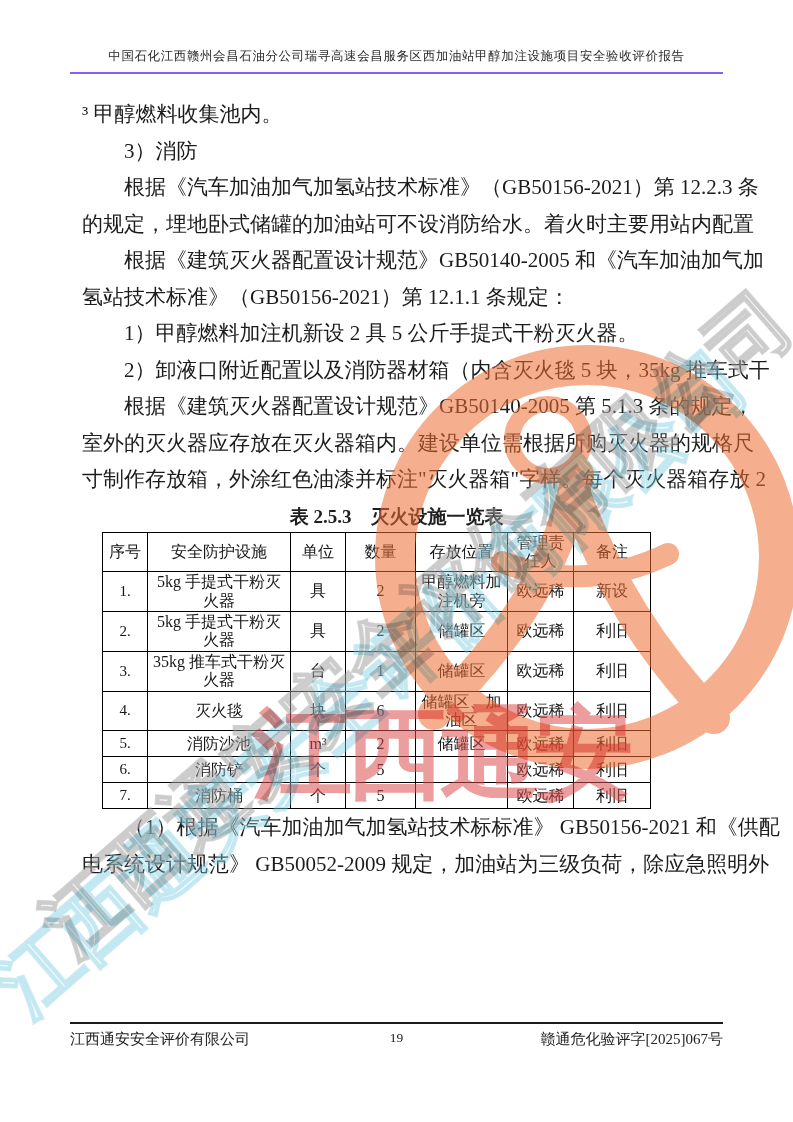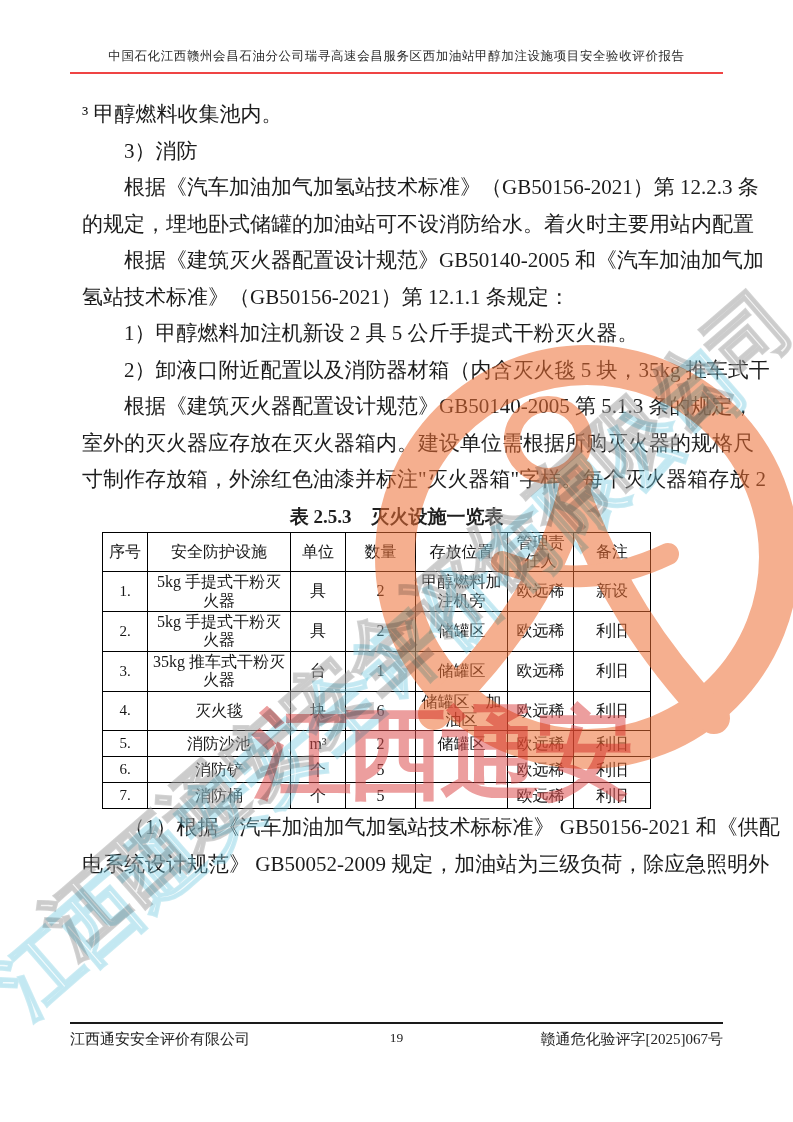--- a/index.html
+++ b/index.html
@@ -7,21 +7,21 @@
   .page {
     position:relative; width:793px; height:1122px; margin:0 auto;
     background:#ffffff; overflow:hidden;
     font-family:"Liberation Serif","DejaVu Serif",serif;
     color:#1f1f1f;
   }
   
   .hdr {
     position:absolute; top:48px; left:70px; width:653px;
     text-align:center; font-size:12.5px; letter-spacing:0.6px;
-    color:#2a2a2a; padding-bottom:7px; border-bottom:2px solid #ef4444;
+    color:#2a2a2a; padding-bottom:7px; border-bottom:2px solid #8b5cf6;
     white-space:nowrap;
   }
   
   .content { position:absolute; top:96px; left:70px; width:653px; z-index:1; }
   .bline { font-size:21px; line-height:36.5px; white-space:nowrap; color:#1c1c1c;margin-left:12px; }
   .ind { text-indent:2em; }
   .caption { font-size:19px; font-weight:bold; text-align:center; line-height:30px; margin-top:4px; }
   
   table.fac {
     border-collapse:collapse; margin-left:32px; width:548px;

